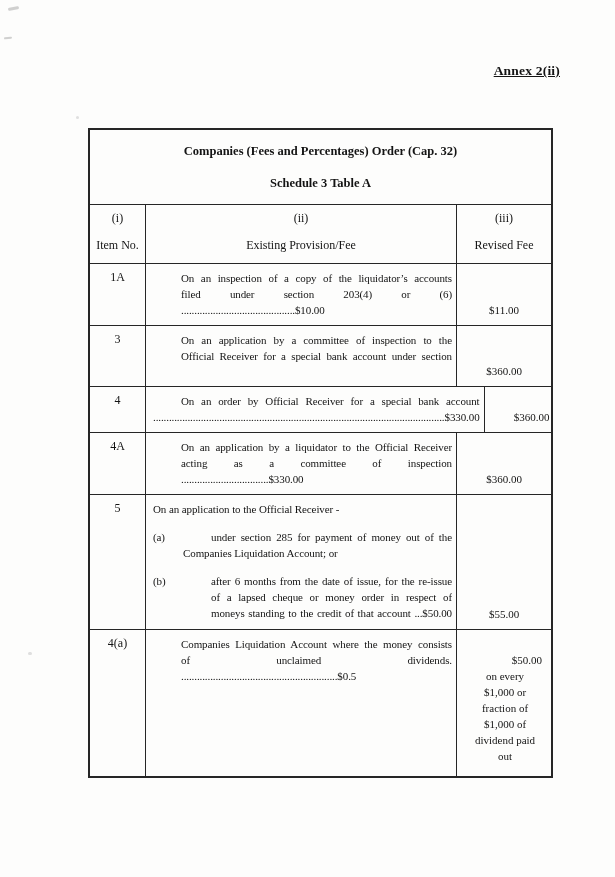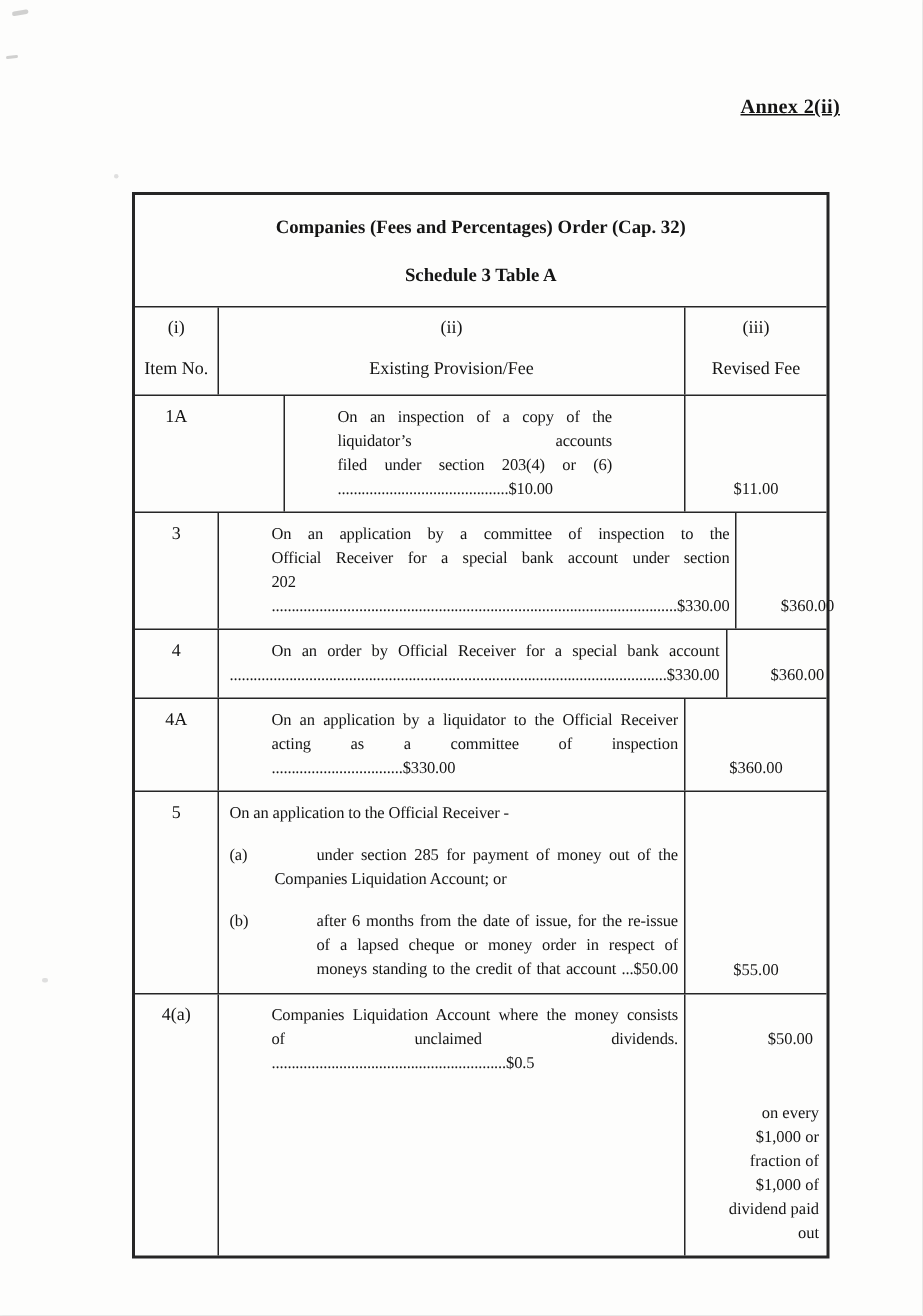--- a/index.html
+++ b/index.html
@@ -35,23 +35,23 @@
   .para:first-child{margin-top:0;}
   .mpara{display:flex;}
   .mpara .mk{flex:0 0 30px;}
   .mpara .mlines{flex:1;min-width:0;}
   .fee-cell{
     display:flex;flex-direction:column;justify-content:flex-end;align-items:center;
     font-size:11px;line-height:16px;padding:6px 5px 7px;
   }
   .fee-cell.top{justify-content:flex-start;align-items:stretch;padding-top:22px;}
   .fee-amt-right{text-align:right;padding-right:4px;}
-  .fee-note{text-align:right;padding-left:2px;margin-top:33px;}
+  .fee-note{text-align:center;padding-left:2px;}
   
-  .r0{min-height:47px;gap:44px;} .r1{min-height:60px;} .r2{min-height:43px;}
+  .r0{min-height:47px;} .r1{min-height:60px;} .r2{min-height:43px;}
   .r3{min-height:43px;} .r4{min-height:134px;} .r5{min-height:146px;}
   .hdr{min-height:58px;}
   
   .speck{position:absolute;background:#9a9a9a;opacity:.45;border-radius:2px;}
   .speck.s1{left:8px;top:7px;width:11px;height:3px;transform:rotate(-10deg);}
   .speck.s2{left:4px;top:37px;width:8px;height:2px;transform:rotate(-6deg);}
   .speck.s3{left:28px;top:652px;width:4px;height:3px;opacity:.3;}
   .speck.s4{left:76px;top:116px;width:3px;height:3px;opacity:.3;}
 </style>
 </head>
@@ -99,21 +99,20 @@
         <div>$11.00</div>
       </div>
     </div>
 
     <div class="grid r1">
       <div class="cell item-cell">3</div>
       <div class="cell prov-cell">
         <div class="para">
           <div class="ln j">On an application by a committee of inspection to the</div>
           <div class="ln j">Official Receiver for a special bank account under section</div>
-          <div class="ln j">202 ......................................................................................................$330.00</div>
         </div>
       </div>
       <div class="cell fee-cell">
         <div>$360.00</div>
       </div>
     </div>
 
     <div class="grid r2">
       <div class="cell item-cell">4</div>
       <div class="cell prov-cell">

